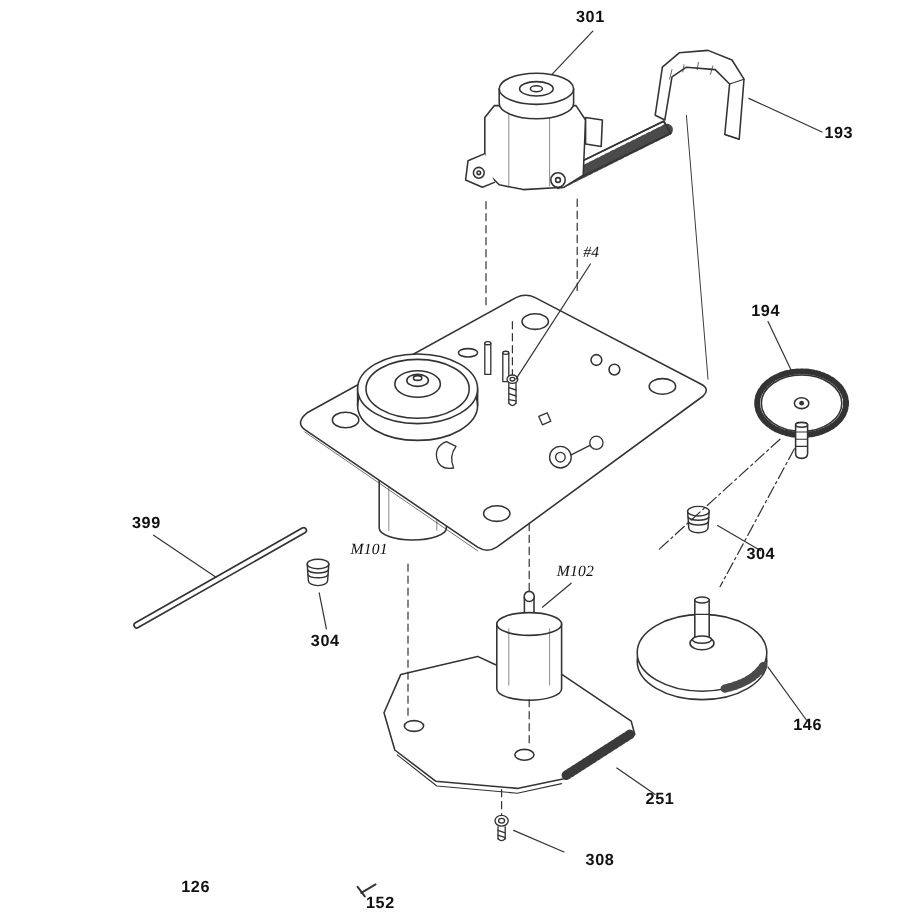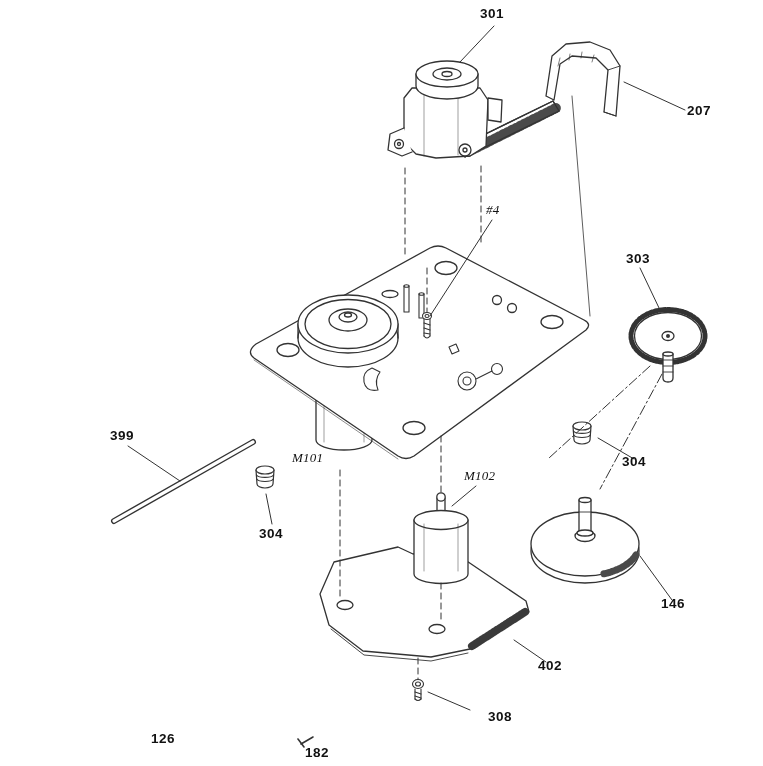--- a/index.html
+++ b/index.html
@@ -212,27 +212,27 @@
       <path d="M128,446 L180,481"></path>
       <path d="M672,600 L640,556"></path>
       <path d="M546,662 L514,640"></path>
       <path d="M470,710 L428,692"></path>
       <path d="M492,220 L430,316"></path>
       <path d="M476,486 L452,506"></path>
     </g>
   </svg>
 
   <span class="lbl" style="left:480px;top:6px">301</span>
-  <span class="lbl" style="left:687px;top:103px">207</span>
-  <span class="lbl" style="left:626px;top:251px">303</span>
+  <span class="lbl" style="left:687px;top:103px">193</span>
+  <span class="lbl" style="left:626px;top:251px">194</span>
   <span class="lbl" style="left:622px;top:454px">304</span>
   <span class="lbl" style="left:259px;top:526px">304</span>
   <span class="lbl" style="left:110px;top:428px">399</span>
   <span class="lbl" style="left:661px;top:596px">146</span>
-  <span class="lbl" style="left:538px;top:658px">402</span>
+  <span class="lbl" style="left:538px;top:658px">251</span>
   <span class="lbl" style="left:488px;top:709px">308</span>
   <span class="lbl" style="left:151px;top:731px">126</span>
-  <span class="lbl" style="left:305px;top:745px">182</span>
+  <span class="lbl" style="left:305px;top:745px">152</span>
   <span class="lbl italic" style="left:292px;top:450px">M101</span>
   <span class="lbl italic" style="left:464px;top:468px">M102</span>
   <span class="lbl italic" style="left:486px;top:202px">#4</span>
 
 </div>
 
 </body></html>

